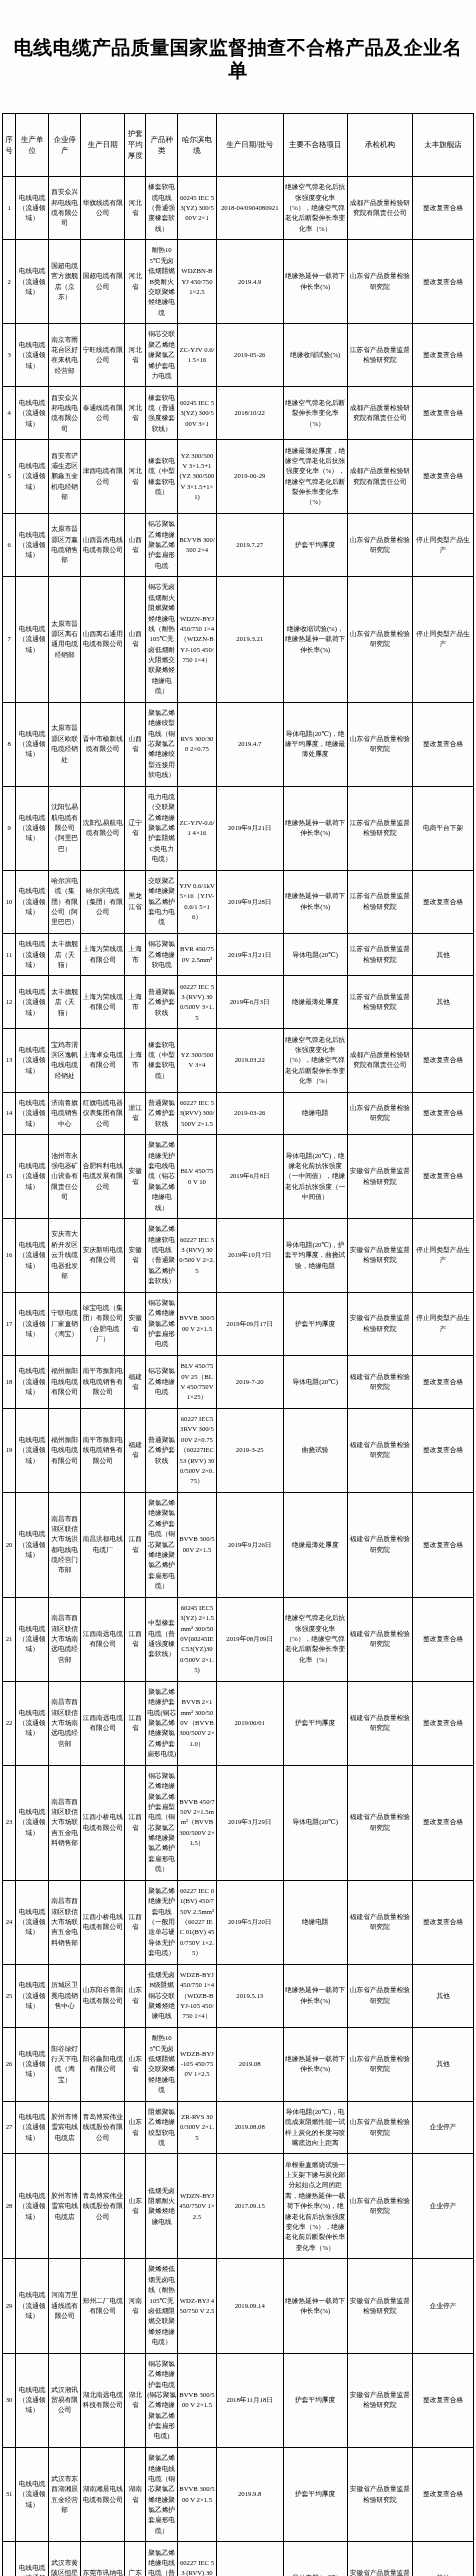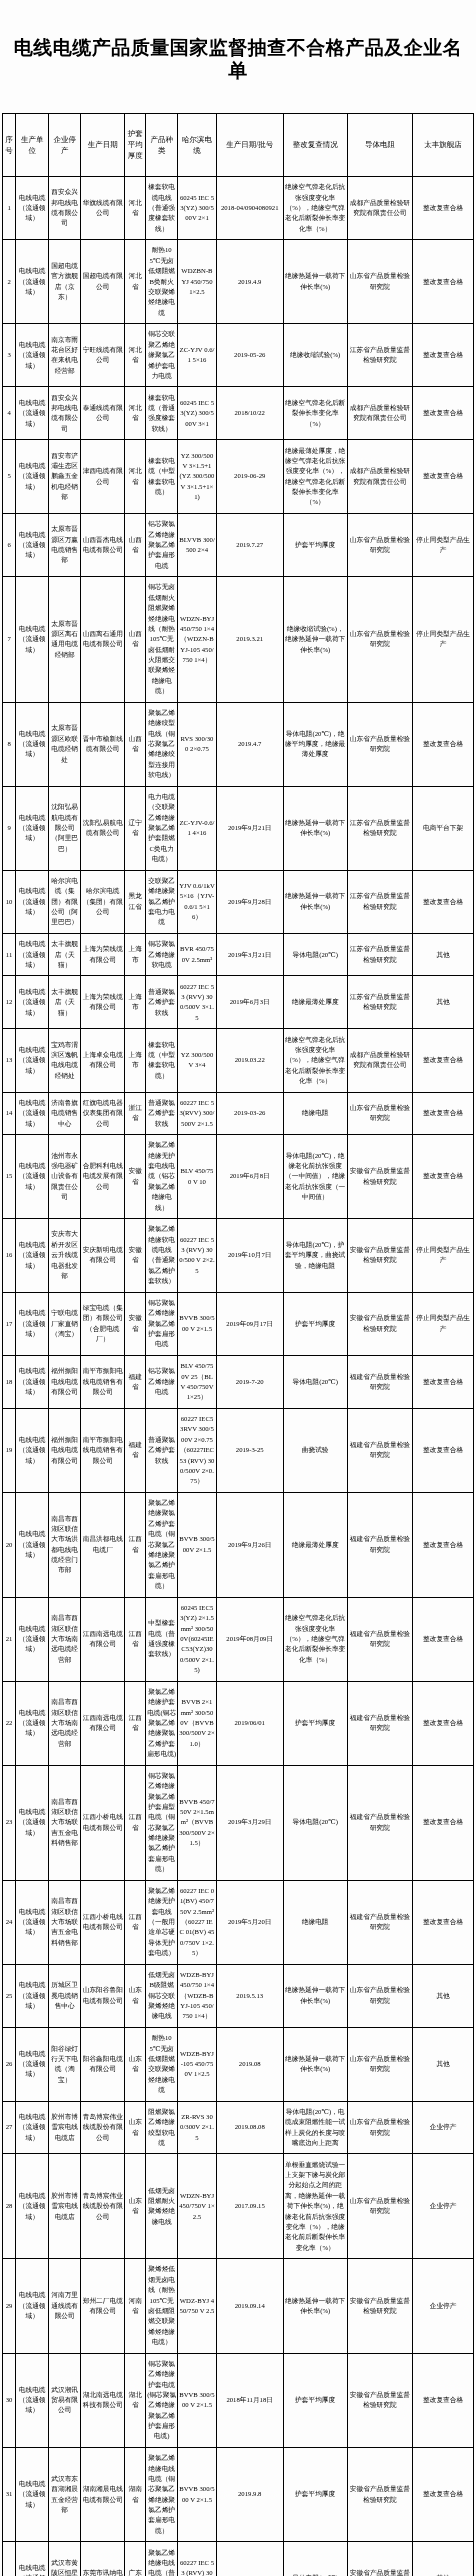--- a/index.html
+++ b/index.html
@@ -78,22 +78,22 @@
     <thead>
       <tr>
           <th>序号</th>
           <th>生产单位</th>
           <th>企业停产</th>
           <th>生产日期</th>
           <th>护套平均厚度</th>
           <th>产品种类</th>
           <th>哈尔滨电缆</th>
           <th>生产日期/批号</th>
-          <th>整改复查情况</th>
-          <th>导体电阻</th>
+          <th>主要不合格项目</th>
+          <th>承检机构</th>
           <th>太丰旗舰店</th>
         </tr>
     </thead>
     <tbody>
         <tr>
           <td>1</td>
           <td>电线电缆（流通领域）</td>
           <td>西安众兴邦电线电缆有限公司</td>
           <td>华旗线缆有限公司</td>
           <td>河北省</td>

